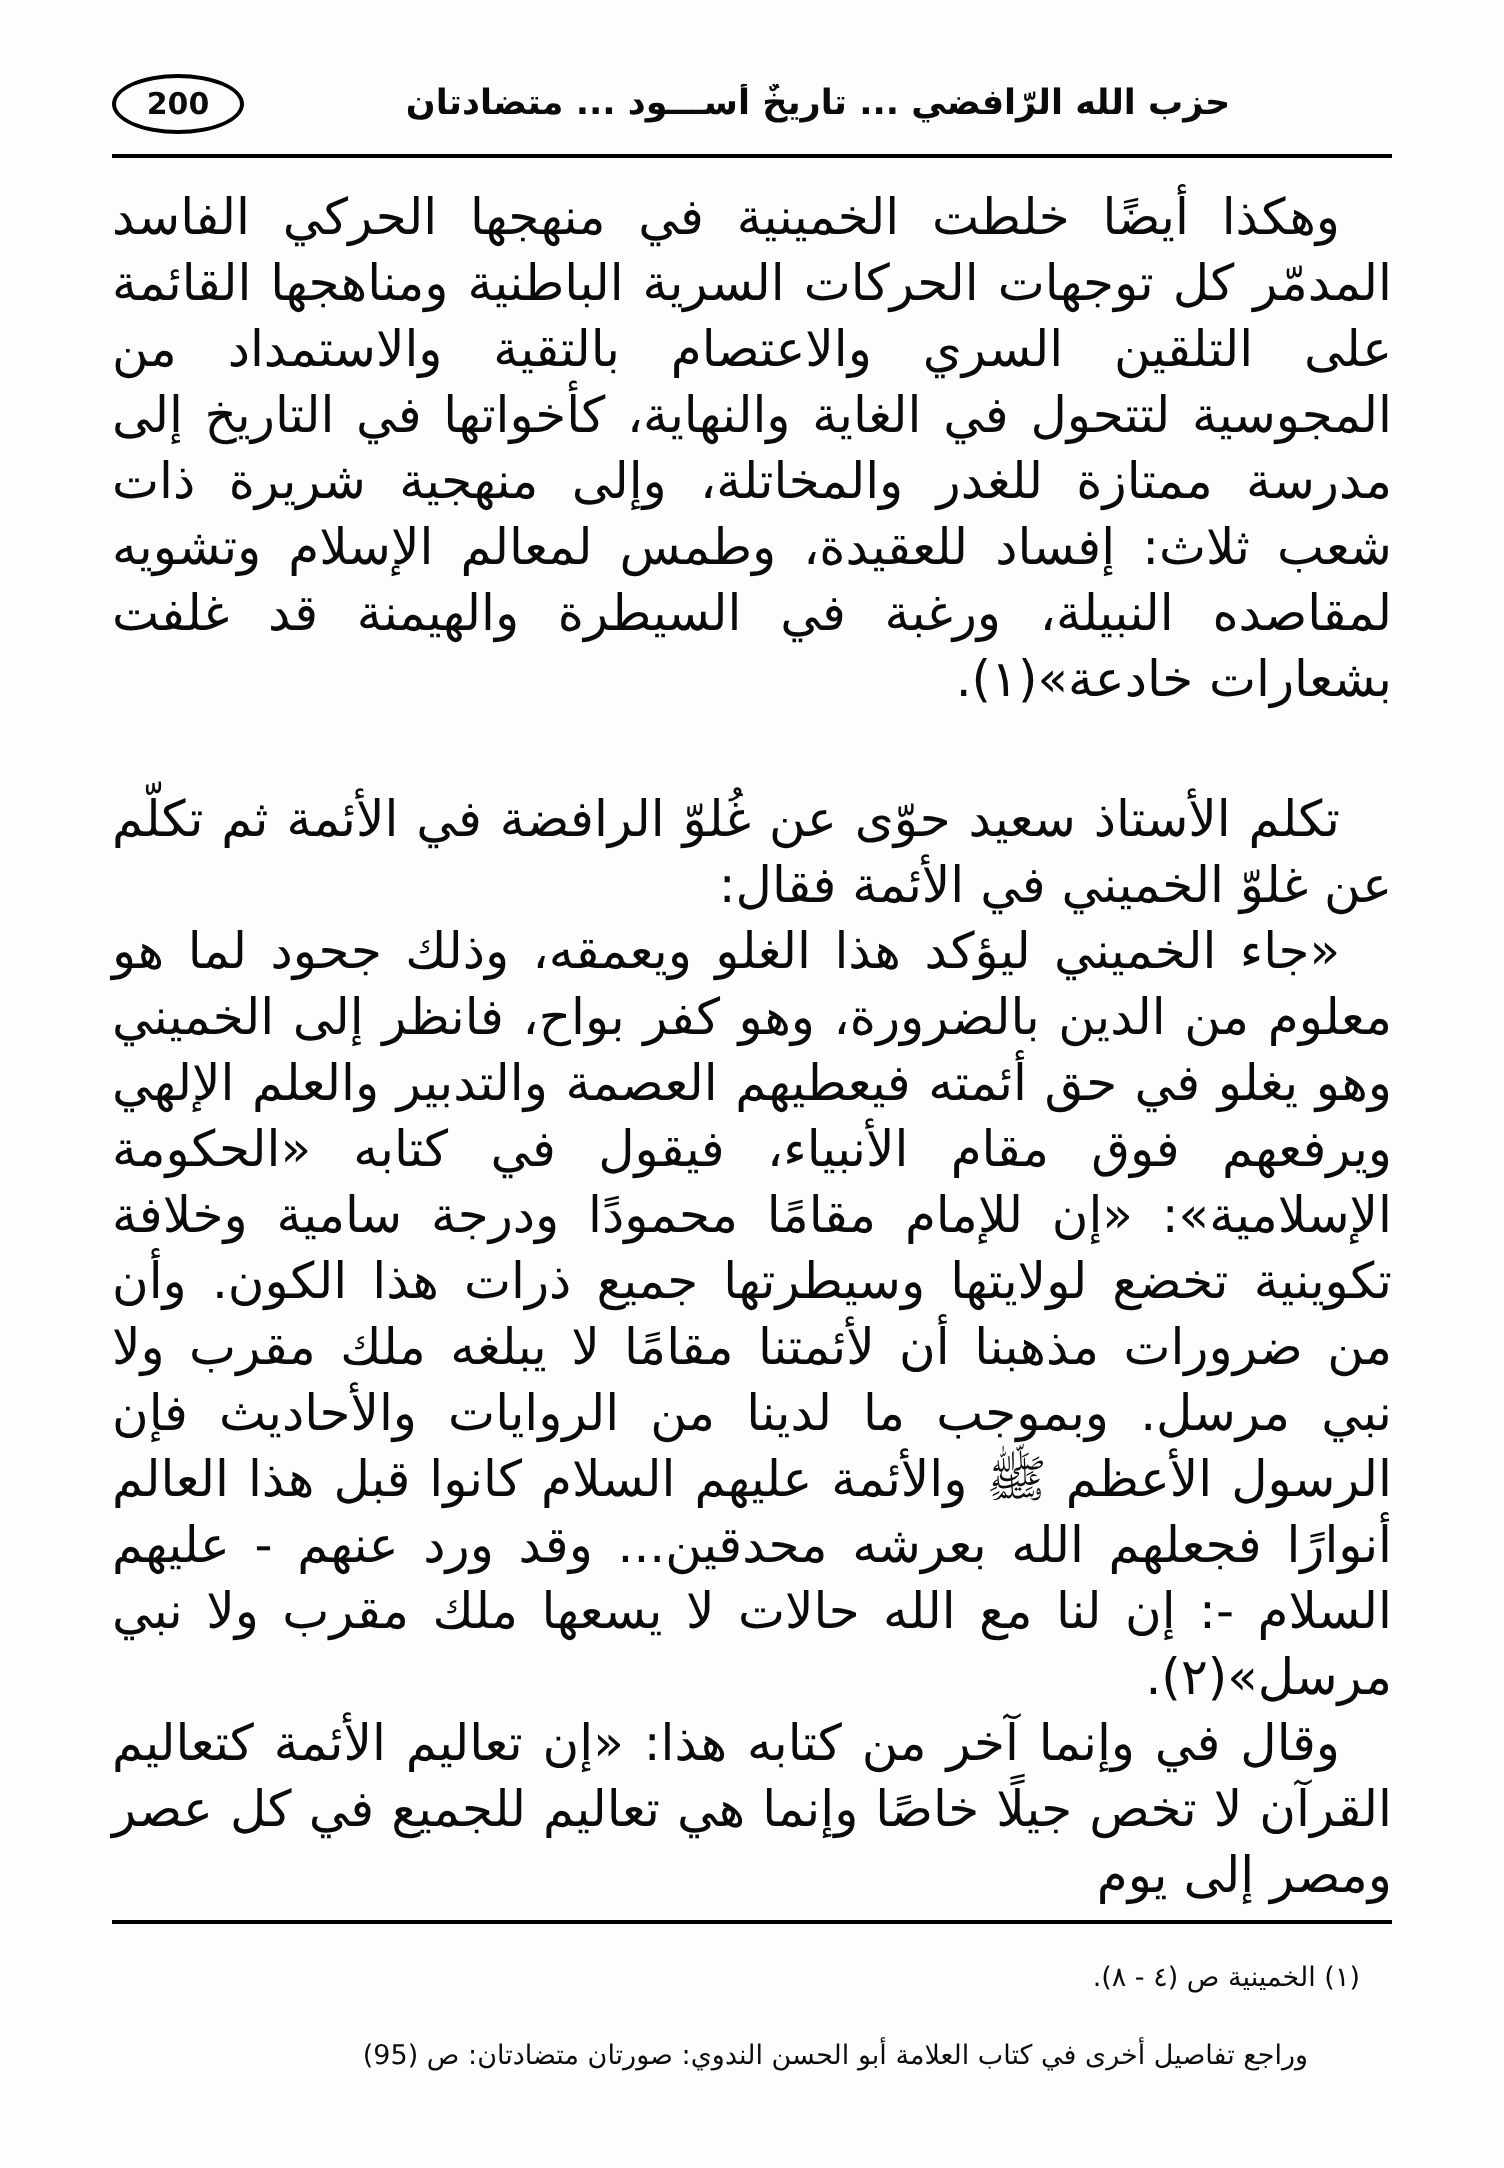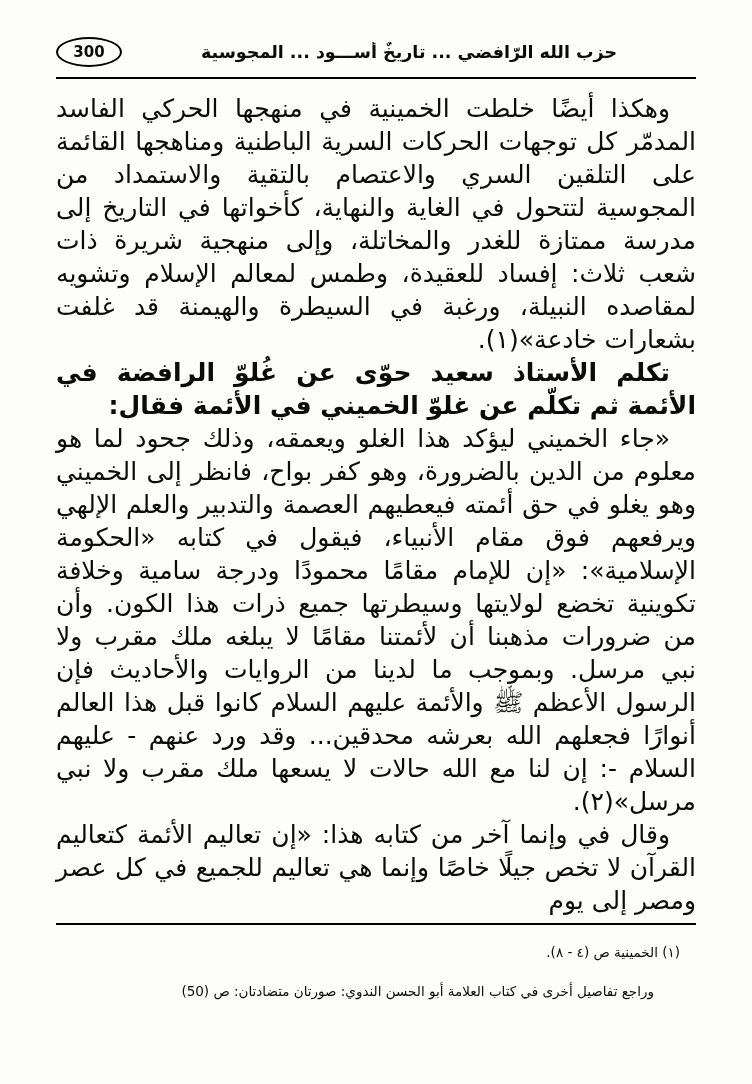--- a/index.html
+++ b/index.html
@@ -55,21 +55,21 @@
   .body-text {
     margin-top: 13px;
     font-size: 25px;
     line-height: 33px;
     text-align: justify;
   }
   .para {
     margin: 0;
     text-indent: 26px;
   }
-  .para.bold { font-weight: bold; }
+  .para.bold { font-weight: normal; margin-top: 37px; }
   
   .footnote-rule {
     border: none;
     border-top: 2px solid #000;
     margin: 6px 0 0 0;
   }
   .footnotes {
     margin-top: 9px;
     font-size: 13.5px;
     line-height: 23px;
@@ -78,35 +78,35 @@
   .fn-line { margin: 16px; }
   .fn-cont  { padding-right: 26px; }
   .fn-cont2 { padding-right: 44px; }
 </style>
 </head>
 <body>
 
 <div class="page">
 
   <div class="header-row">
-    <div class="header-title">حزب الله الرّافضي ... تاريخٌ أســـود ... المجوسية</div>
+    <div class="header-title">حزب الله الرّافضي ... تاريخٌ أســـود ... متضادتان</div>
     <div class="page-number-oval">
-      <span>300</span>
+      <span>200</span>
     </div>
   </div>
 
   <hr class="header-rule">
 
   <div class="body-text">
     <p class="para">وهكذا أيضًا خلطت الخمينية في منهجها الحركي الفاسد المدمّر كل توجهات الحركات السرية الباطنية ومناهجها القائمة على التلقين السري والاعتصام بالتقية والاستمداد من المجوسية لتتحول في الغاية والنهاية، كأخواتها في التاريخ إلى مدرسة ممتازة للغدر والمخاتلة، وإلى منهجية شريرة ذات شعب ثلاث: إفساد للعقيدة، وطمس لمعالم الإسلام وتشويه لمقاصده النبيلة، ورغبة في السيطرة والهيمنة قد غلفت بشعارات خادعة»(١).</p>
     <p class="para bold">تكلم الأستاذ سعيد حوّى عن غُلوّ الرافضة في الأئمة ثم تكلّم عن غلوّ الخميني في الأئمة فقال:</p>
     <p class="para">«جاء الخميني ليؤكد هذا الغلو ويعمقه، وذلك جحود لما هو معلوم من الدين بالضرورة، وهو كفر بواح، فانظر إلى الخميني وهو يغلو في حق أئمته فيعطيهم العصمة والتدبير والعلم الإلهي ويرفعهم فوق مقام الأنبياء، فيقول في كتابه «الحكومة الإسلامية»: «إن للإمام مقامًا محمودًا ودرجة سامية وخلافة تكوينية تخضع لولايتها وسيطرتها جميع ذرات هذا الكون. وأن من ضرورات مذهبنا أن لأئمتنا مقامًا لا يبلغه ملك مقرب ولا نبي مرسل. وبموجب ما لدينا من الروايات والأحاديث فإن الرسول الأعظم ﷺ والأئمة عليهم السلام كانوا قبل هذا العالم أنوارًا فجعلهم الله بعرشه محدقين... وقد ورد عنهم - عليهم السلام -: إن لنا مع الله حالات لا يسعها ملك مقرب ولا نبي مرسل»(٢).</p>
     <p class="para">وقال في وإنما آخر من كتابه هذا: «إن تعاليم الأئمة كتعاليم القرآن لا تخص جيلًا خاصًا وإنما هي تعاليم للجميع في كل عصر ومصر إلى يوم</p>
   </div>
 
   <hr class="footnote-rule">
 
   <div class="footnotes">
     <p class="fn-line">(١) الخمينية ص (٤ - ٨).</p>
-    <p class="fn-line fn-cont">وراجع تفاصيل أخرى في كتاب العلامة أبو الحسن الندوي: صورتان متضادتان: ص (50)</p>
+    <p class="fn-line fn-cont">وراجع تفاصيل أخرى في كتاب العلامة أبو الحسن الندوي: صورتان متضادتان: ص (95)</p>
   </div>
 
 </div>
 
 </body></html>

